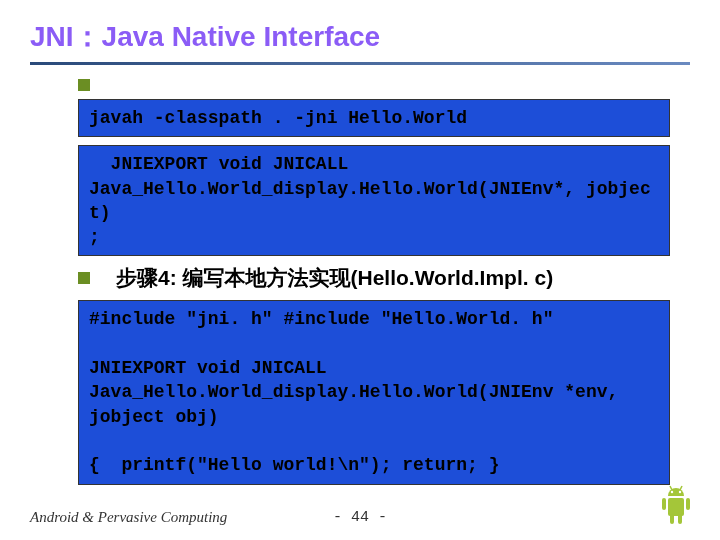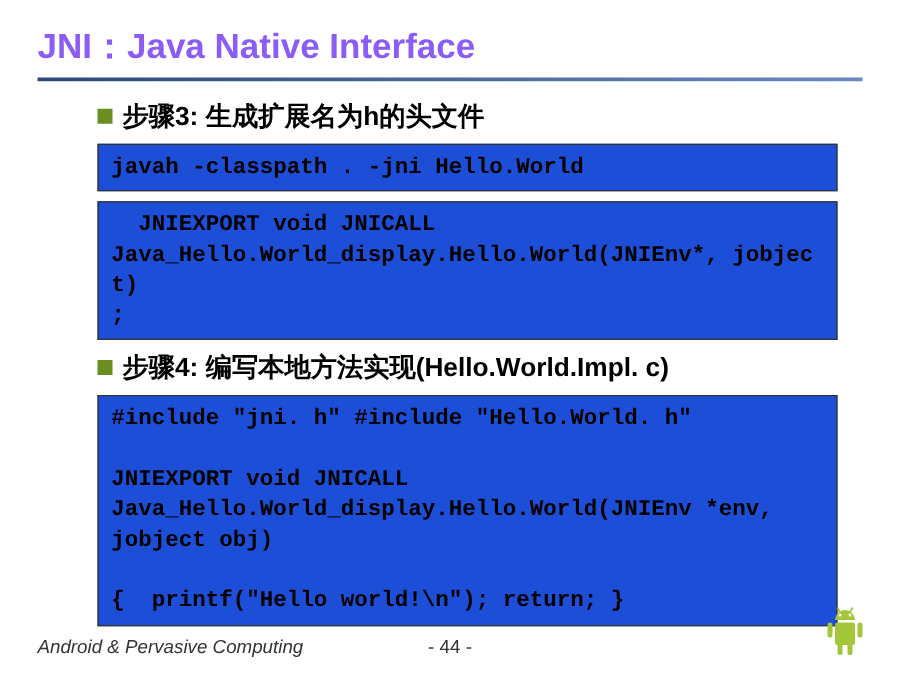--- a/index.html
+++ b/index.html
@@ -63,54 +63,53 @@
     bottom: 14px;
     left: 0;
     width: 100%;
     padding: 0 30px;
     display: flex;
     align-items: flex-end;
     font-size: 15px;
     color: #333;
   }
   .footer-left {
-    font-family: Liberation Sans, sans-serif;
+    font-family: Liberation Serif, serif;
     font-style: italic;
   }
   .footer-page {
     position: absolute;
     left: 50%;
     transform: translateX(-50%);
-    font-family: Liberation Sans, sans-serif;
+    font-family: Liberation Mono, monospace;
   }
   .android-icon {
     position: absolute;
     right: 22px;
     bottom: 10px;
   }
   .android-icon svg { display: block; }
 </style>
 </head>
 <body>
 
 <div class="slide">
   <div class="title">JNI：Java Native Interface</div>
   <div class="title-underline"></div>
 
   <div class="content">
     <div class="heading">
       <span class="bullet"></span>
-      <span>步骤3: 生成扩展名为h的头文件</span>
     </div>
     <div class="codebox">javah -classpath . -jni Hello.World</div>
     <div class="codebox">  JNIEXPORT void JNICALL
 Java_Hello.World_display.Hello.World(JNIEnv*, jobject)
 ;</div>
 
-    <div class="heading" style="margin-top:2px;">
+    <div class="heading" style="margin-top:2px;gap:18px;">
       <span class="bullet"></span>
       <span>步骤4: 编写本地方法实现(Hello.World.Impl. c)</span>
     </div>
     <div class="codebox">#include "jni. h" #include "Hello.World. h"
 
 JNIEXPORT void JNICALL
 Java_Hello.World_display.Hello.World(JNIEnv *env,
 jobject obj)
 
 {  printf("Hello world!\n"); return; }</div>

